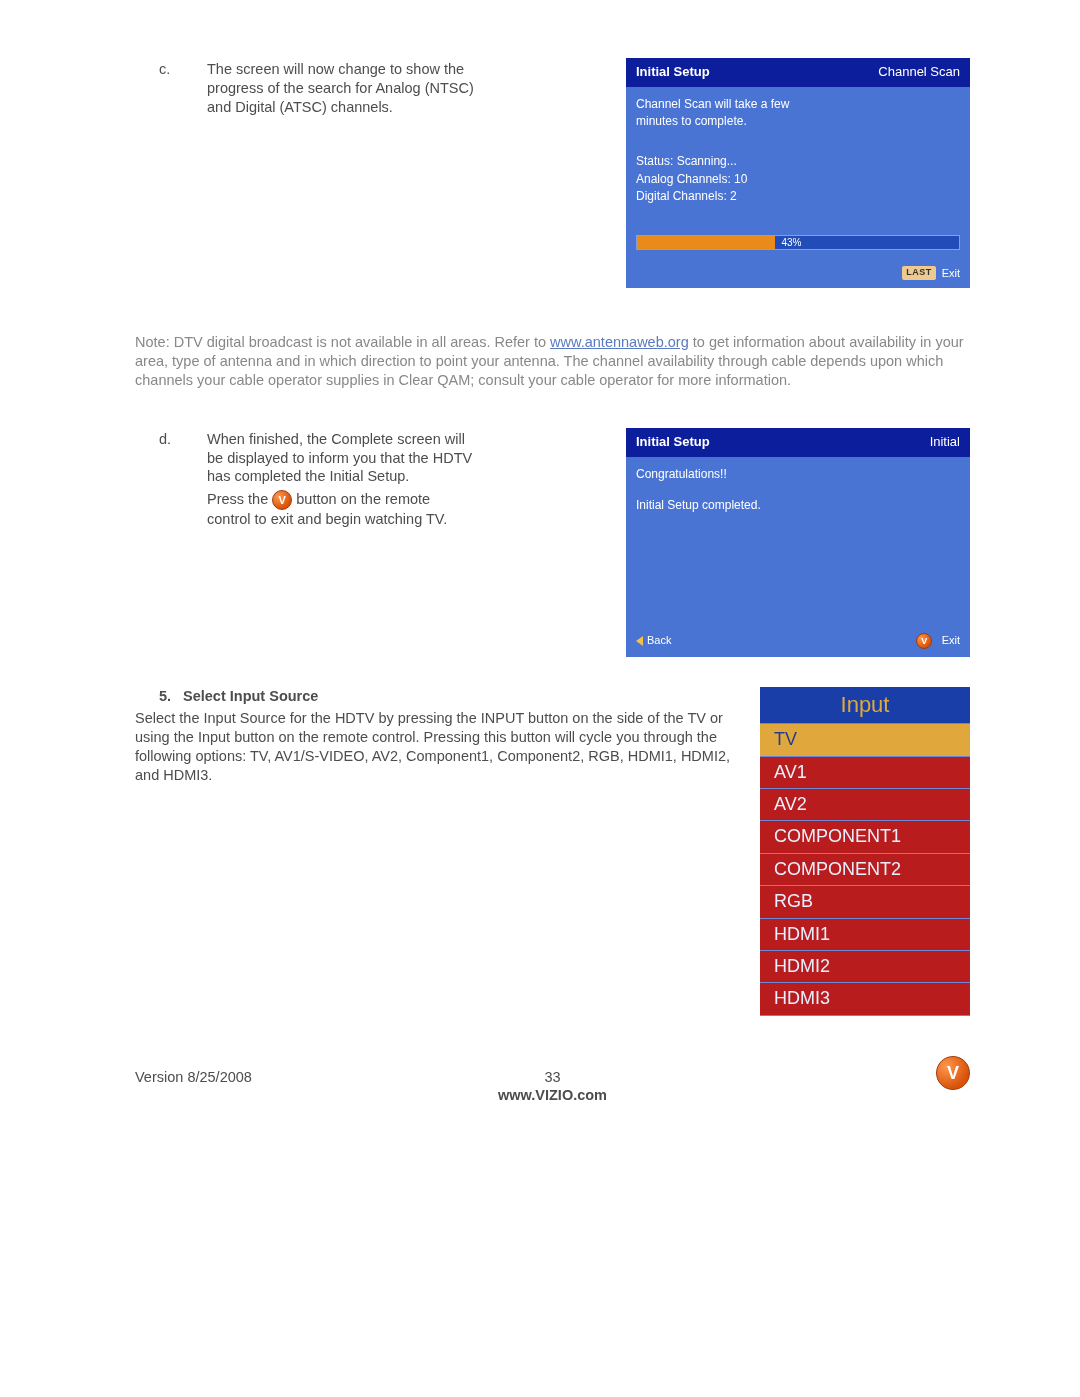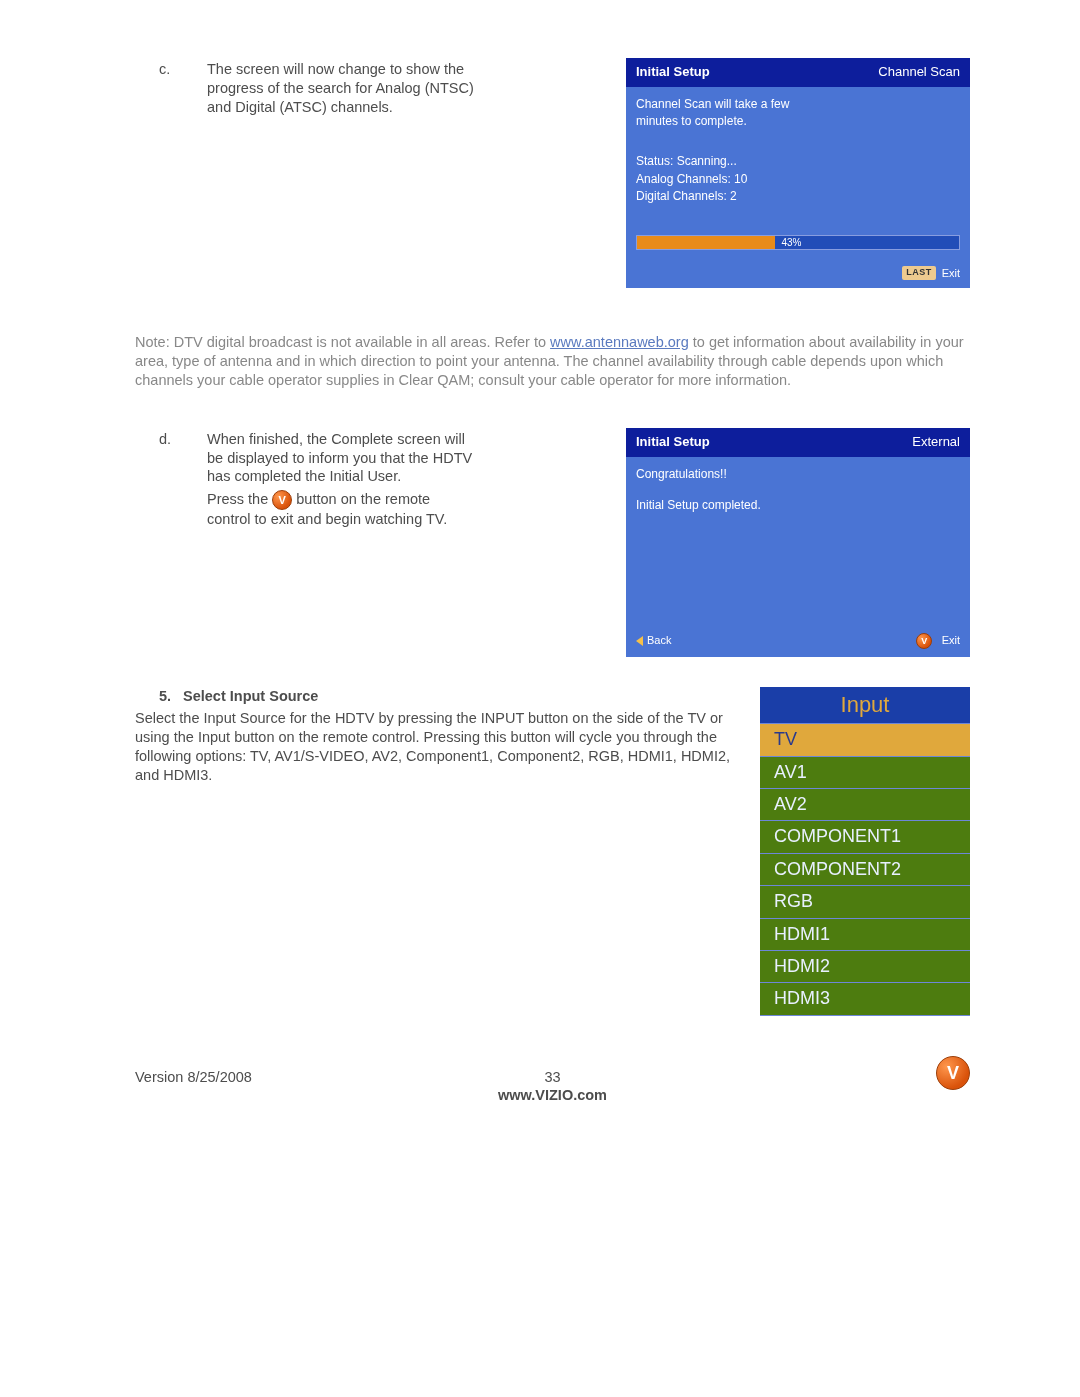--- a/index.html
+++ b/index.html
@@ -149,21 +149,21 @@
 .input-menu-title {
   background: #1a3ea8;
   color: #e0a83c;
   text-align: center;
   padding: 4px 0;
   font-size: 22px;
   font-family: "Trebuchet MS", "Arial", sans-serif;
   border-bottom: 1px solid #6c87d8;
 }
 .input-menu-item {
-  background: #4d7c0f;
+  background: #b91c1c;
   color: #e8f0ff;
   padding: 4px 14px;
   border-bottom: 1px solid #6c87d8;
 }
 .input-menu-item.selected {
   background: #e0a83c;
   color: #2a3a8c;
 }
 .footer {
   margin-top: 40px;
@@ -227,32 +227,32 @@
 
   <div class="note-block">
     <span>Note: DTV digital broadcast is not available in all areas.  Refer to </span><a href="#">www.antennaweb.org</a><span> to get information about availability in your area, type of antenna and in which direction to point your antenna.  The channel availability through cable depends upon which channels your cable operator supplies in Clear QAM; consult your cable operator for more information.</span>
   </div>
 
   <div class="two-col" style="margin-top:10px;">
     <div class="left-text">
       <div class="ol-item">
         <div class="ol-marker">d.</div>
         <div class="ol-body">
-          <div>When finished, the Complete screen will be displayed to inform you that the HDTV has completed the Initial User.</div>
+          <div>When finished, the Complete screen will be displayed to inform you that the HDTV has completed the Initial Setup.</div>
           <div style="height:4px;"></div>
           <div>
             <span>Press the </span><span class="inline-v">V</span><span> button on the remote control to exit and begin watching TV.</span>
           </div>
         </div>
       </div>
     </div>
     <div class="osd">
       <div class="osd-header">
         <span class="title">Initial  Setup</span>
-        <span>External</span>
+        <span>Initial</span>
       </div>
       <div class="osd-body" style="min-height:150px;">
         <div class="osd-line">Congratulations!!</div>
         <div style="height:14px;"></div>
         <div class="osd-line">Initial Setup completed.</div>
       </div>
       <div class="osd-footer-left">
         <span>
           <span class="tri-back"></span><span class="back-label">Back</span>
         </span>

